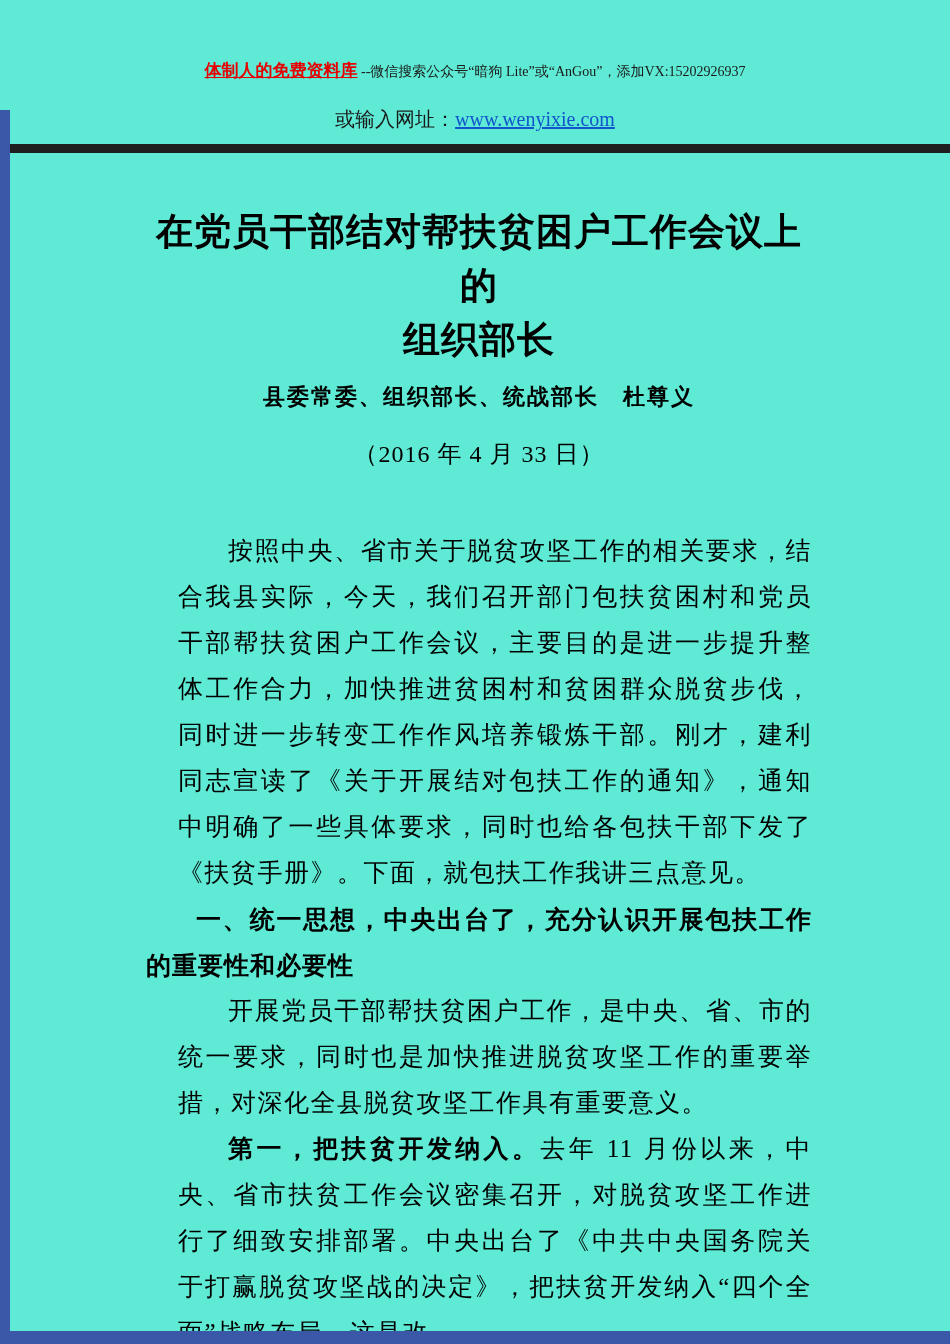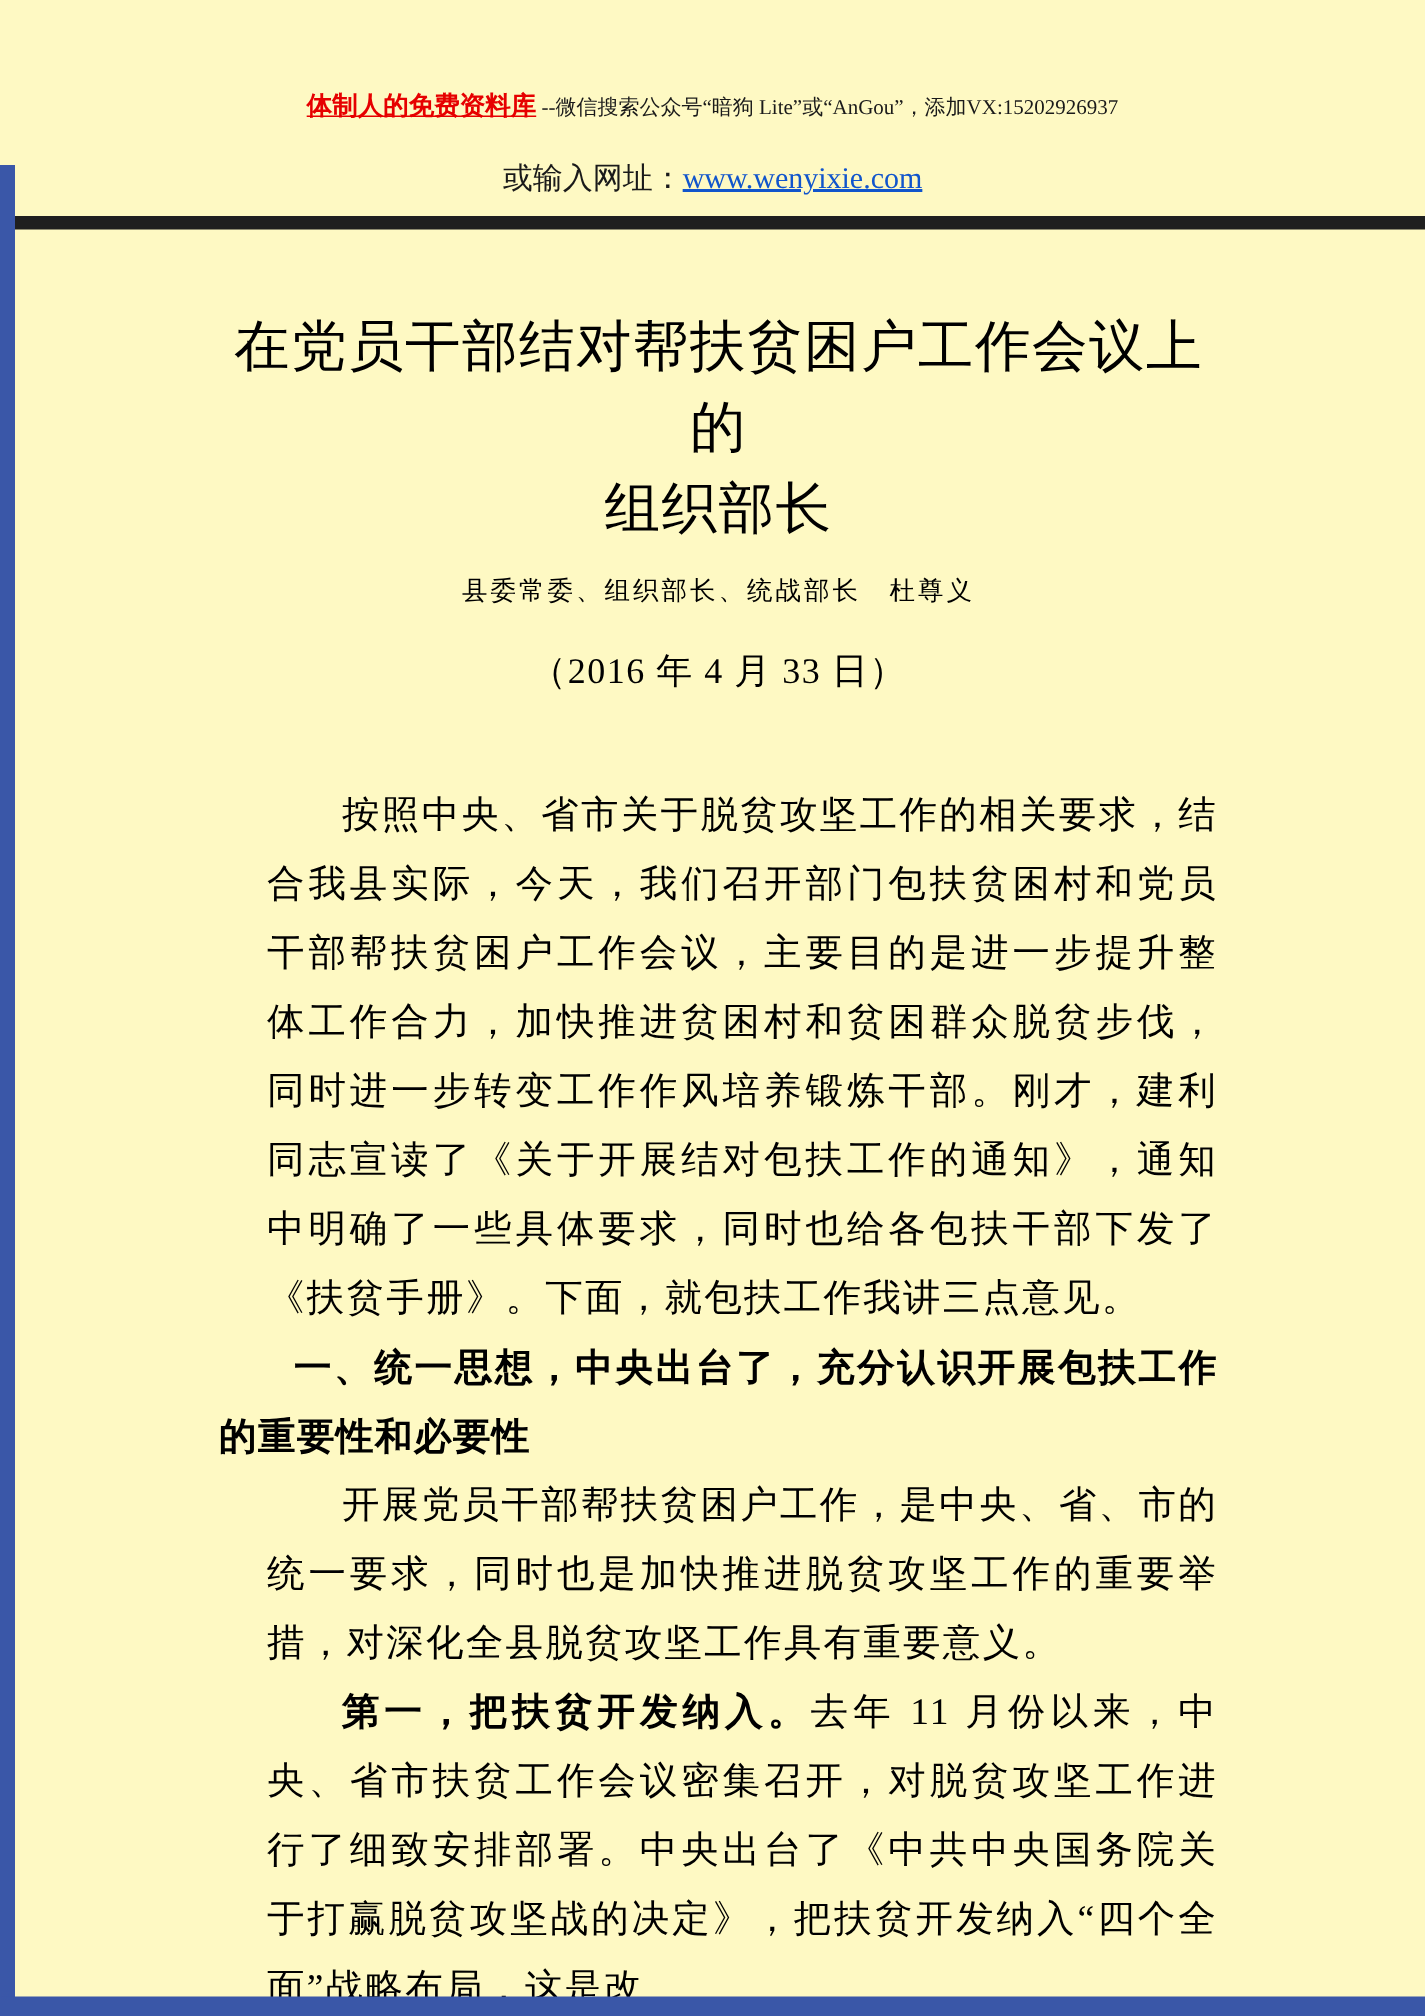--- a/index.html
+++ b/index.html
@@ -2,21 +2,21 @@
 <html><head>
 <meta charset="utf-8">
 <style>
   * { margin: 0; padding: 0; box-sizing: border-box; }
   html, body { background: #ffffff; }
   .page {
     position: relative;
     width: 950px;
     height: 1344px;
     margin: 0 auto;
-    background: #fef9c3;
+    background: #5eead4;
     overflow: hidden;
     font-family: "Liberation Serif", "DejaVu Serif", serif;
     color: #000000;
   }
   
   .banner {
     text-align: center;
     padding-top: 58px;
     line-height: 1.55;
   }
@@ -60,29 +60,30 @@
     background: #3a57a8;
   }
   
   .content {
     padding: 0 138px 0 146px;
   }
   .doc-title {
     margin-top: 52px;
     text-align: center;
     font-size: 37px;
-    font-weight: normal;
+    font-weight: bold;
     line-height: 1.45;
     letter-spacing: 1px;
   }
   .doc-byline {
     margin-top: 16px;
     text-align: center;
-    font-size: 17px;
+    font-size: 22px;
     letter-spacing: 2px;
+    font-weight: bold;
   }
   .doc-date {
     margin-top: 26px;
     text-align: center;
     font-size: 24px;
     letter-spacing: 1px;
   }
   .doc-body {
     margin-top: 58px;
     font-size: 25px;

